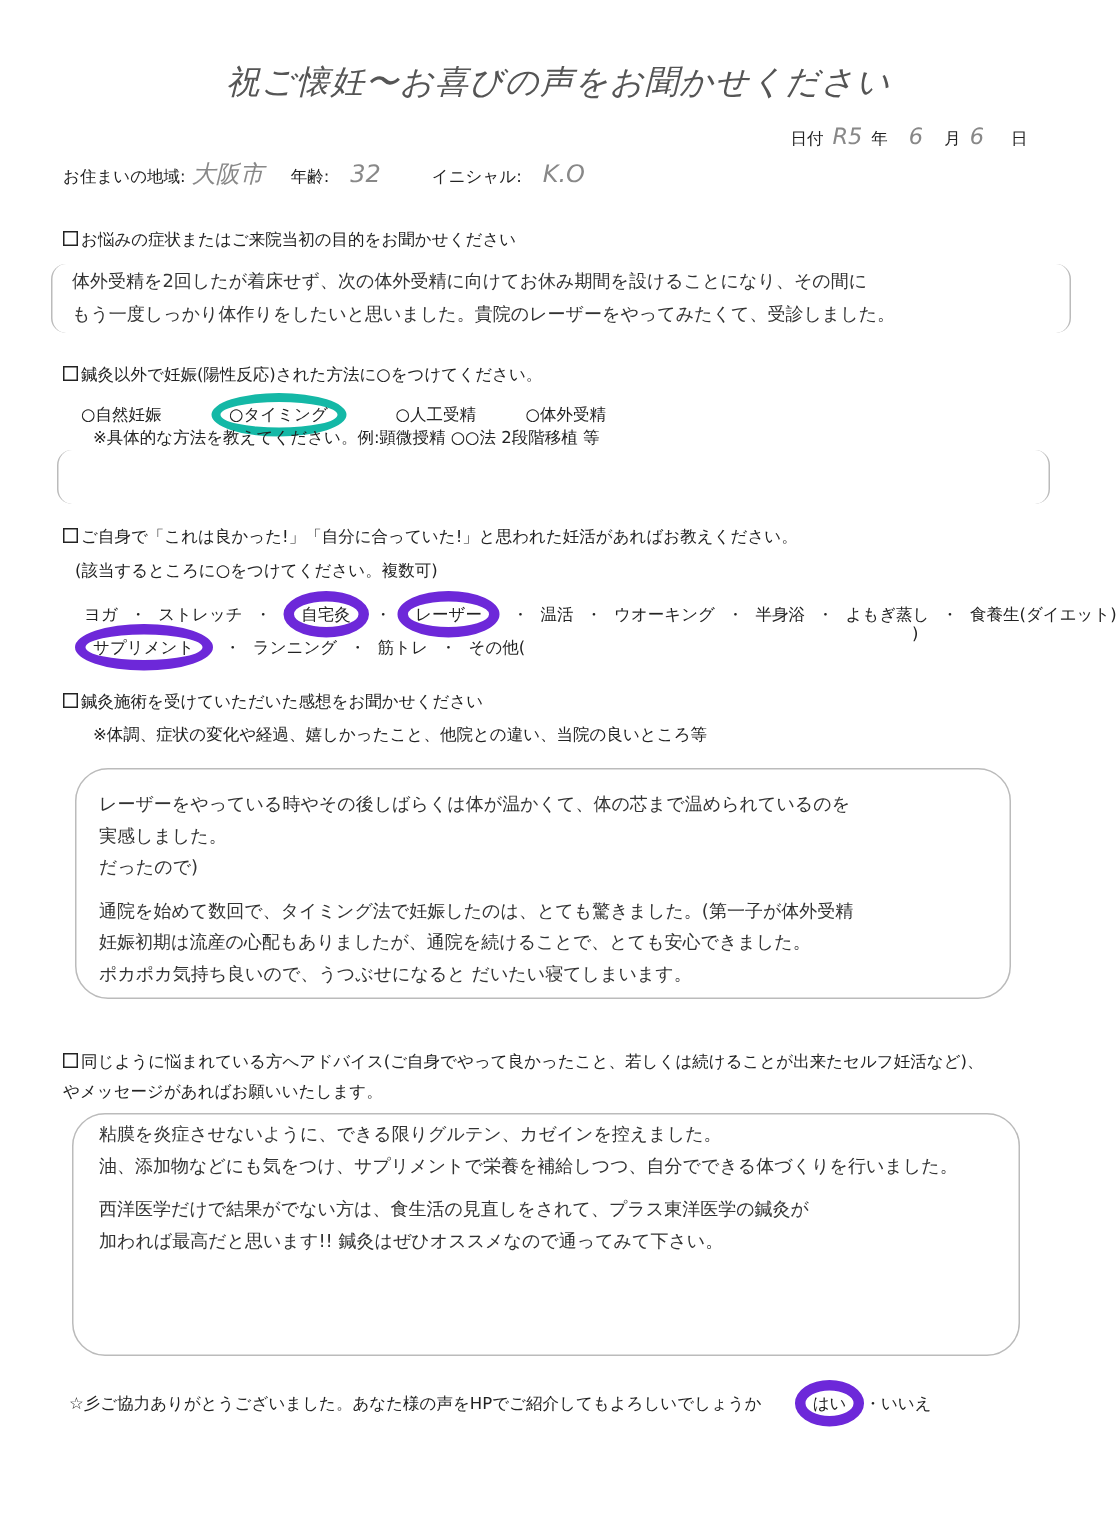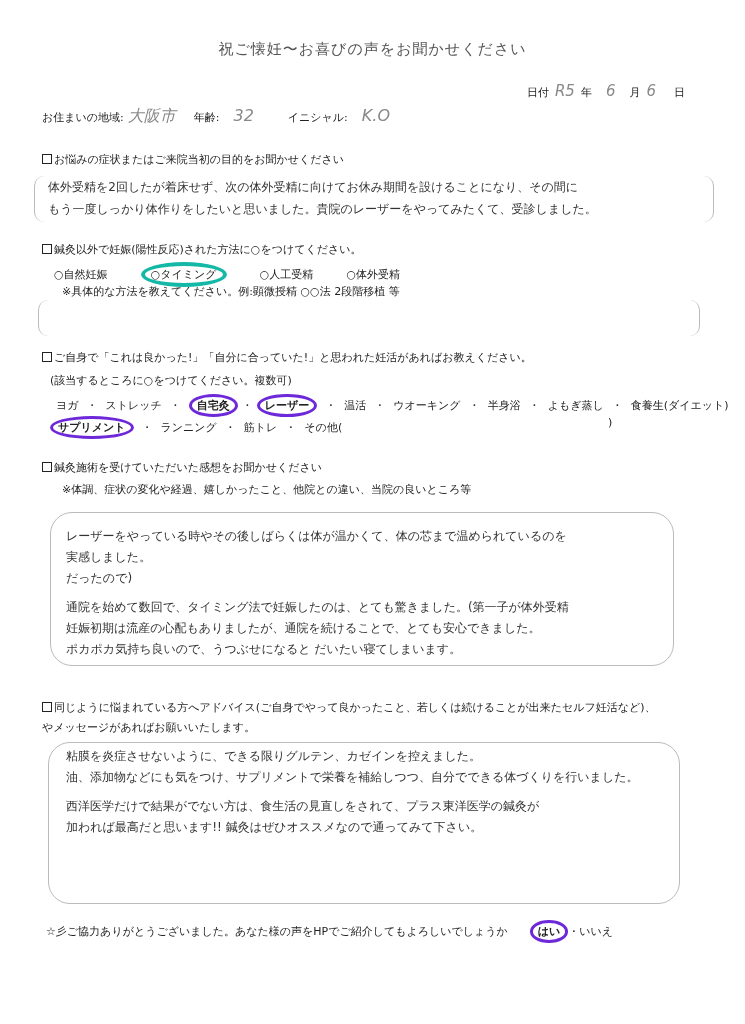--- a/index.html
+++ b/index.html
@@ -3,22 +3,23 @@
 <meta charset="utf-8">
 <style>
   html, body { margin: 0; padding: 0; background: #ffffff; }
   body {
     width: 745px; height: 1024px; position: relative; overflow: hidden;
     font-family: "DejaVu Sans", sans-serif; color: #222;
   }
   .abs { position: absolute; }
   .title {
     left: 0; width: 745px; top: 40px; text-align: center;
-    font-family: "DejaVu Serif", serif; font-size: 15px; color: #555;
+    font-family: "DejaVu Serif", serif; font-size: 22px; color: #555;
     letter-spacing: 1px;
+    font-style: italic;
   }
   .date-row { right: 60px; top: 82px; font-size: 11px; display: flex; align-items: baseline; gap: 6px; text-align: center; }
   .hw {
     font-family: "DejaVu Sans", sans-serif; color: #666; font-style: italic;
     font-weight: normal;
   }
   .hw-light { color: #888; font-size: 15px; }
   .info-row { left: 42px; top: 106px; font-size: 11px; display: flex; align-items: baseline; }
   .info-row .lbl { margin-right: 4px; }
   .info-row .val { font-size: 16px; margin-right: 18px; }
@@ -26,24 +27,24 @@
   .q::before { content: ""; }
   .box-mark { display: inline-block; width: 8px; height: 8px; border: 1px solid #222; margin-right: 2px; vertical-align: -1px; }
   .bracket-box {
     border: 1px solid #bbb; border-radius: 14px;
   }
   .bracket-box.side {
     border-top: none; border-bottom: none;
   }
   .hw-text { font-size: 12.5px; color: #333; line-height: 22px; font-family: "DejaVu Sans", sans-serif; }
   .opt { font-size: 11px; display: inline-block; margin-right: 28px; }
-  .circled { border: 4px solid #14b8a6; border-radius: 50%; padding: 1px 6px; }
+  .circled { border: 6px solid #14b8a6; border-radius: 50%; padding: 1px 6px; }
   .row { display: flex; align-items: center; font-size: 11px; white-space: nowrap; }
   .sep { margin: 0 8px; }
-  .circle-opt { border: 3px solid #6d28d9; border-radius: 50%; padding: 1px 5px; font-weight: bold; }
+  .circle-opt { border: 7px solid #6d28d9; border-radius: 50%; padding: 1px 5px; }
 </style>
 </head>
 <body>
 
 <div class="abs title">祝ご懐妊〜お喜びの声をお聞かせください</div>
 
 <div class="abs date-row">
   <span>日付</span>
   <span class="hw hw-light">R5</span>
   <span>年</span>

